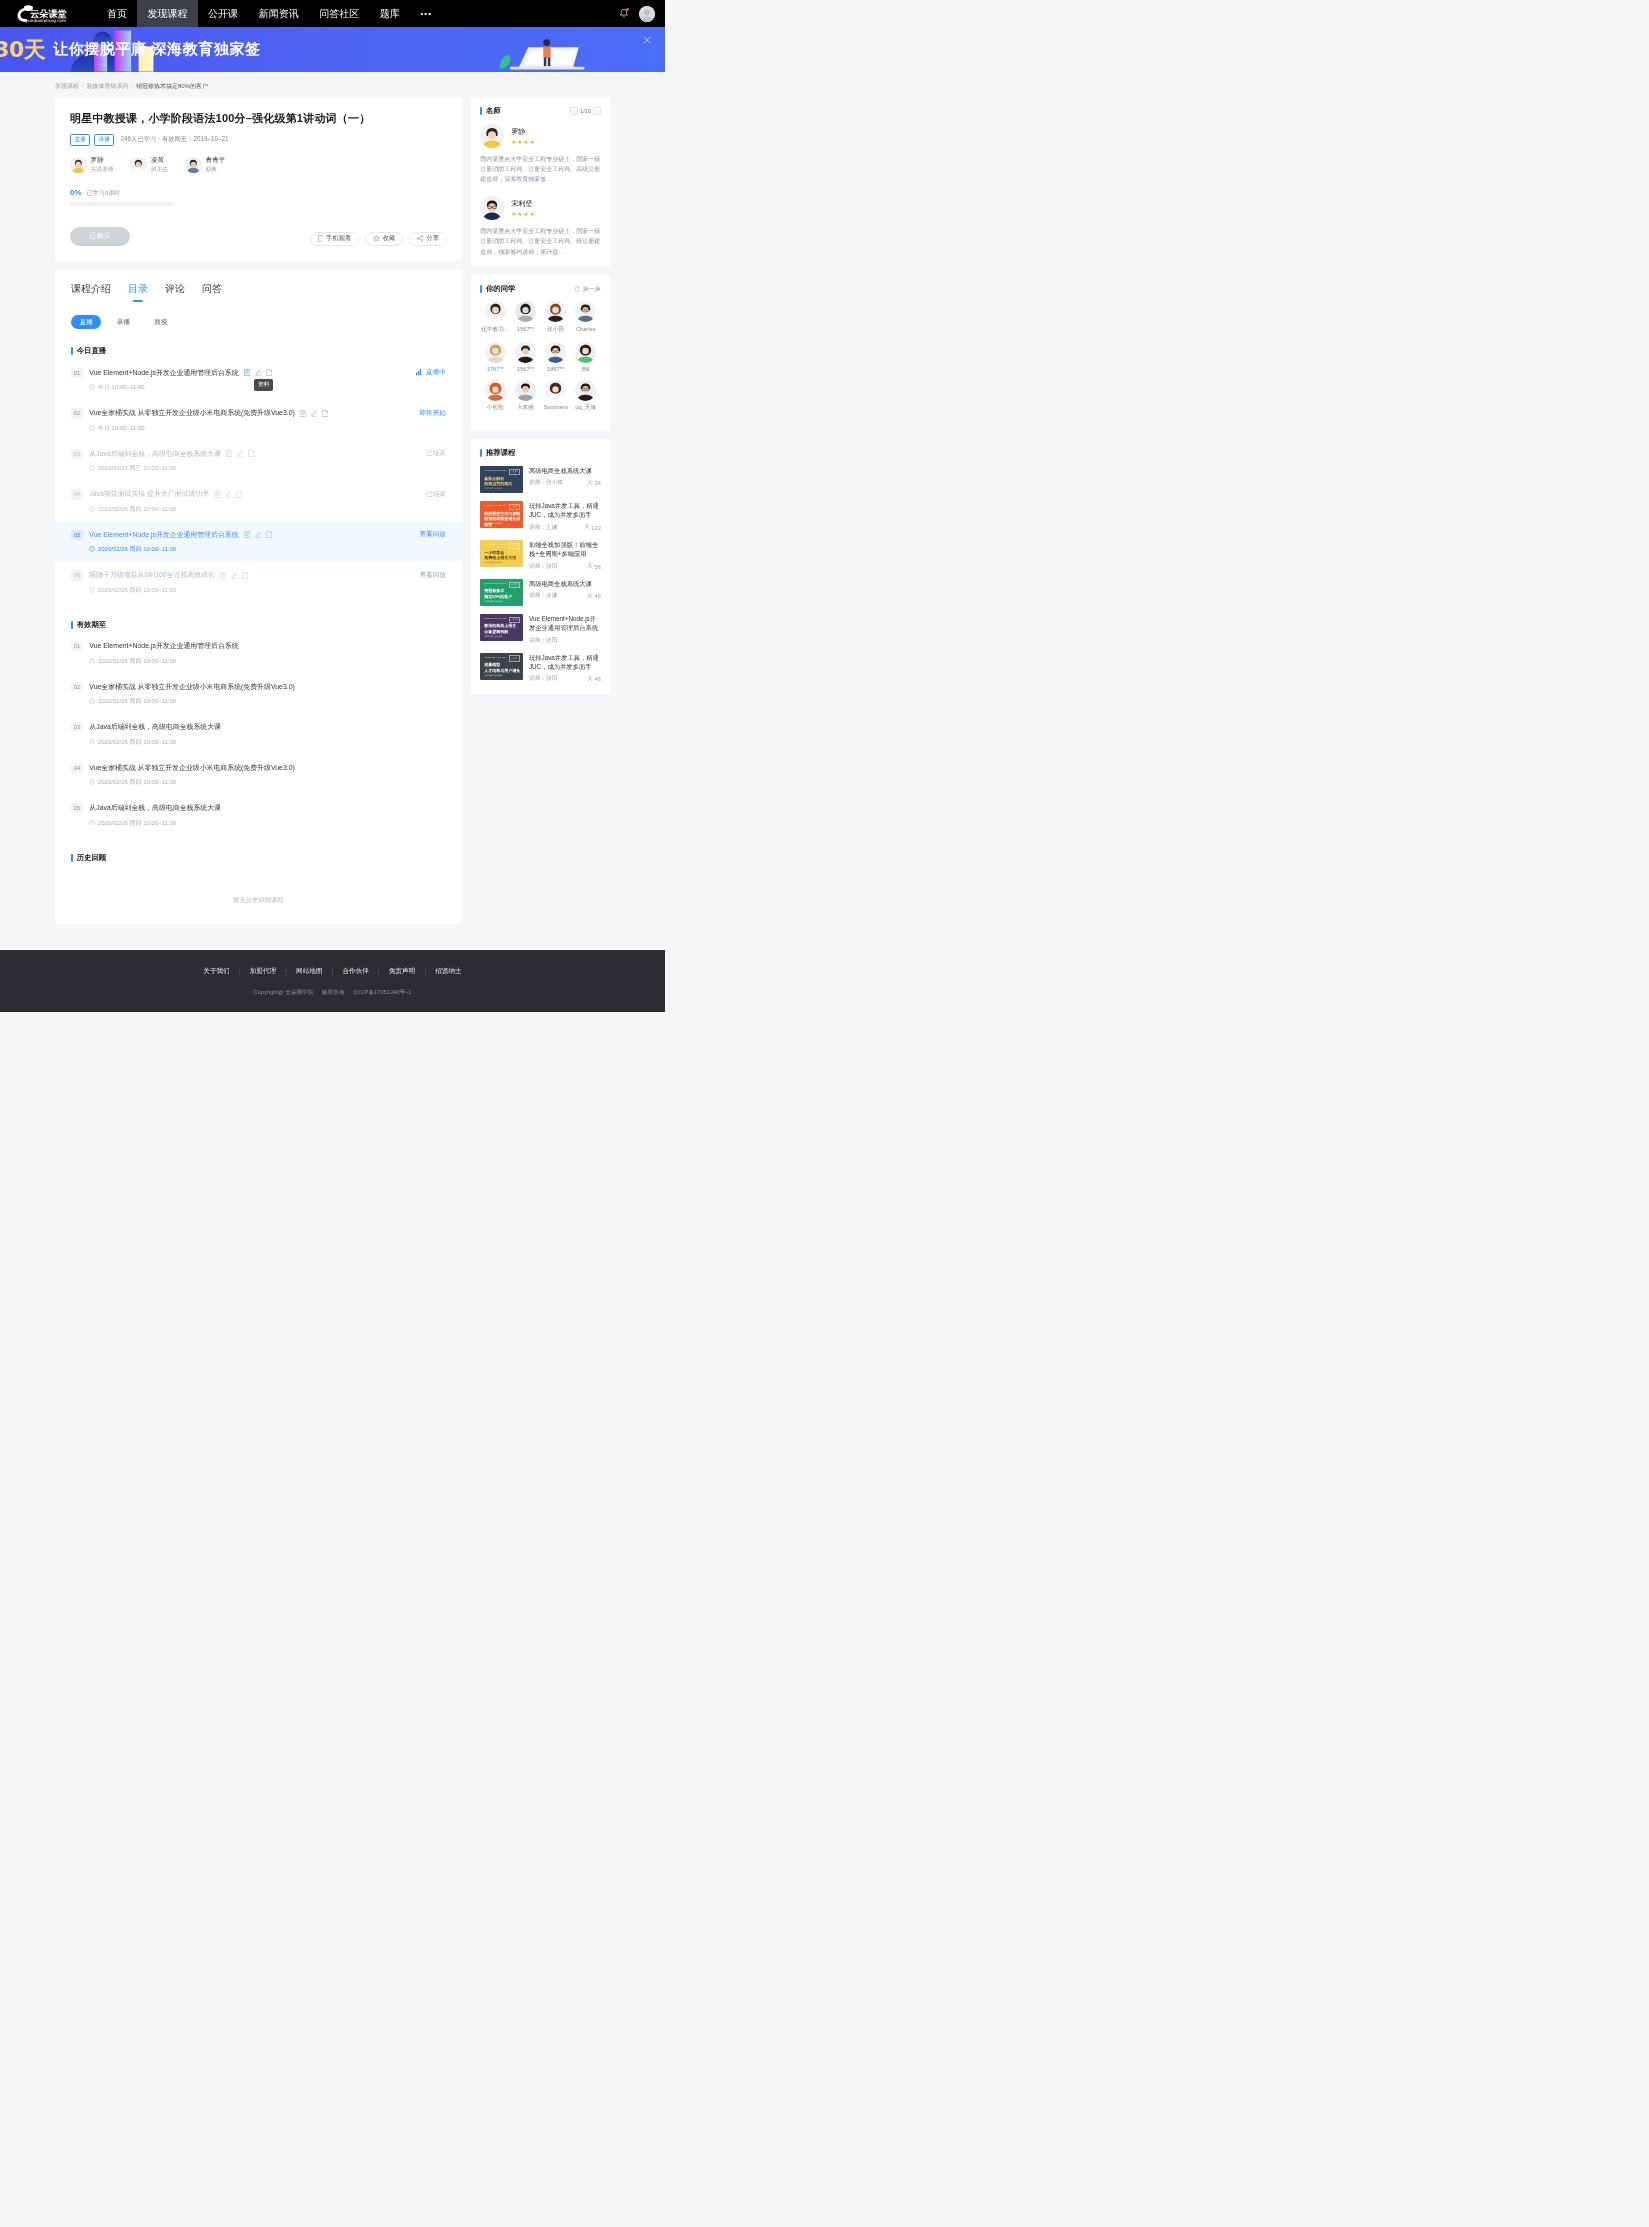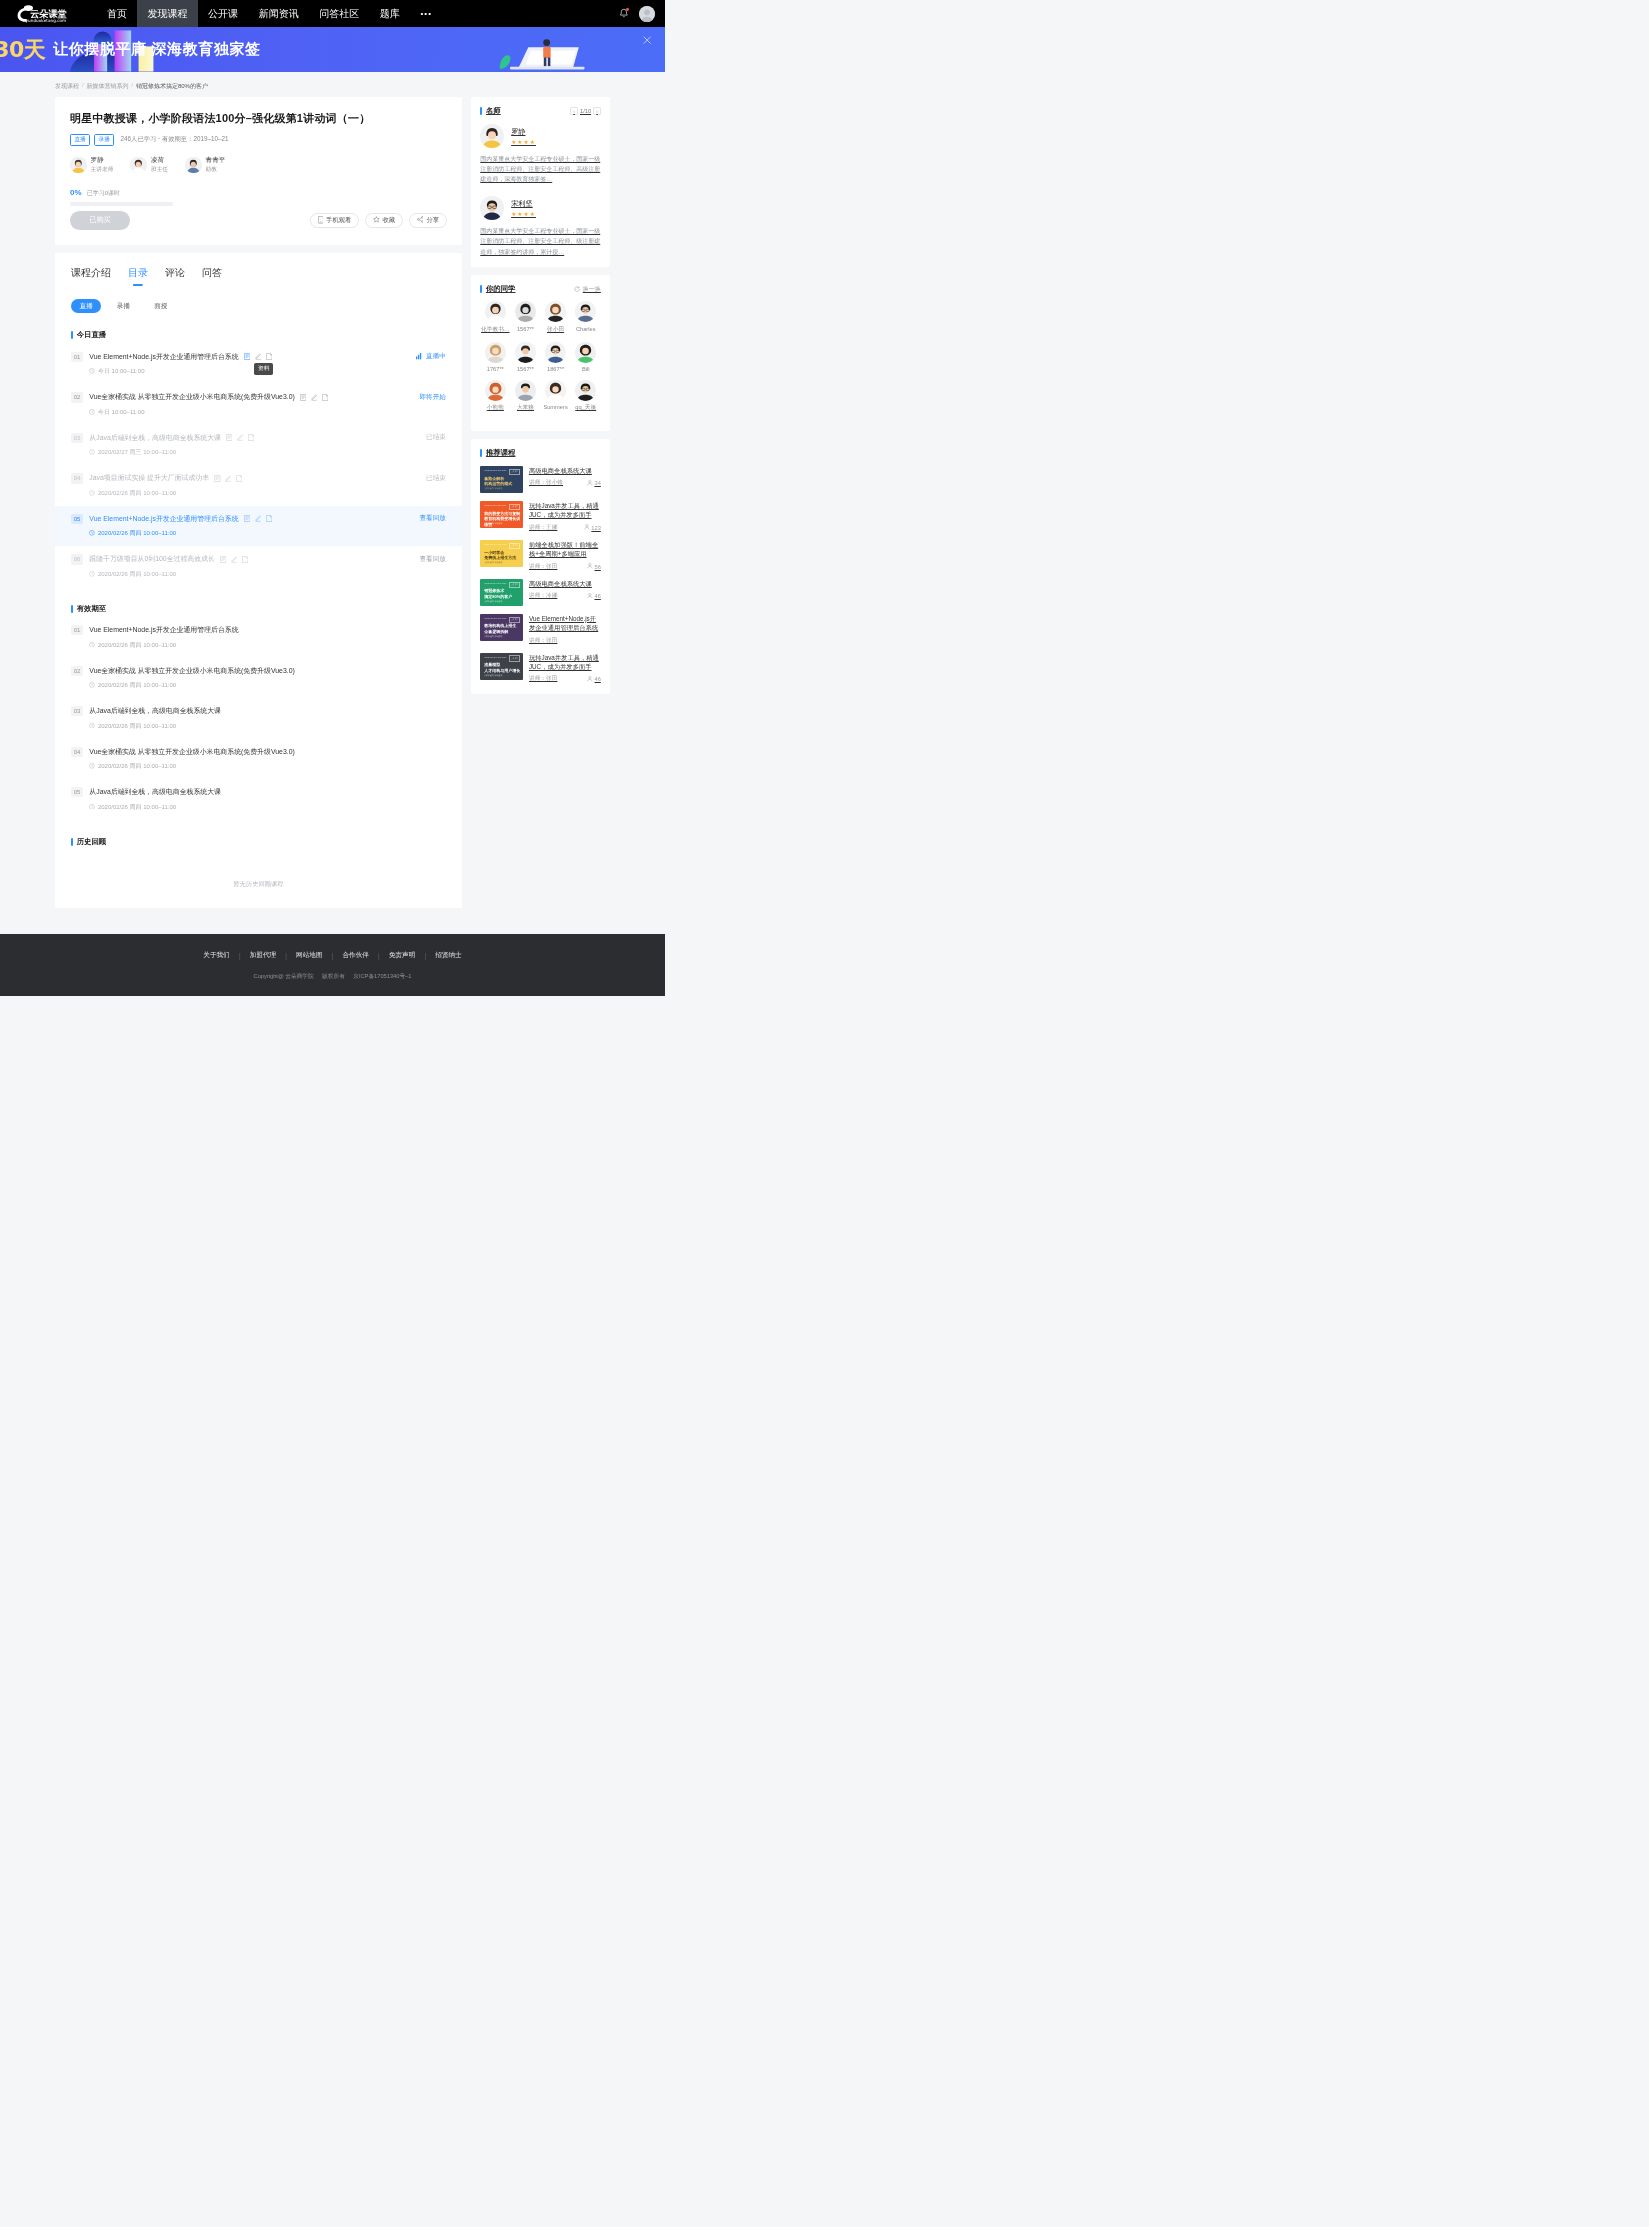--- a/index.html
+++ b/index.html
@@ -88,21 +88,21 @@
   .t-txt { display:flex; flex-direction:column; }
 
   .progress-wrap { margin-top:13.7px; }
   .progress-line { display:flex; align-items:baseline; gap:5.2px; }
   .progress-pct { color:#2e8fff; font-size:8px; font-weight:bold; }
   .progress-label { font-size:6px; color:#999; }
   .progress-bar {
     margin-top:4.6px; width:103px; height:3.4px; background:#eef0f4; border-radius:1.7px;
   }
 
-  .actions { display:flex; align-items:center; margin-top:5px; }
+  .actions { display:flex; align-items:flex-end; margin-top:21px; }
   .btn-bought {
     width:60px;height:19.5px; border-radius:9.7px; background:#cfd3d8; color:#fff;
     font-size:7.2px; display:flex;align-items:center;justify-content:center;
     cursor:pointer; border:none;
   }
   .action-right { margin-left:auto; display:flex; gap:5.7px; }
   .pill {
     height:14.3px; border:0.6px solid #e4e6eb; border-radius:7.4px; background:#fff;
     display:flex;align-items:center;gap:2.9px; padding:0 6.9px; font-size:6.3px;
     color:#555; cursor:pointer;
@@ -161,21 +161,21 @@
   .lesson.hl .les-time { color:#2e8fff; }
   .tooltip {
     position:absolute; left:199px; top:19.5px; background:#4a4a4a; color:#fff;
     font-size:5.7px; padding:1.7px 4px; border-radius:1.7px;
   }
   .empty-hist {
     text-align:center; font-size:6.3px; color:#b5b9bf; padding:30px 0 5.7px 0;
   }
 
   
-  .side-card { background:#fff;border-radius:1.7px; padding:9.2px 9.2px 10.3px 9.2px; margin-bottom:8px;text-decoration:underline;}
+  .side-card { background:#fff;border-radius:1.7px; padding:9.2px 9.2px 10.3px 9.2px; margin-bottom:8px;}
   .side-head { display:flex; align-items:center; margin-bottom:3.4px;}
   .side-title { font-size:7.4px; font-weight:bold; color:#222; }
   .pager { margin-left:auto; display:flex; align-items:center; gap:2.3px; font-size:5.7px;color:#777;}
   .pager .pg {
     width:7.4px;height:7.4px;border:0.6px solid #e2e4e8;border-radius:1.1px;
     display:flex;align-items:center;justify-content:center; font-size:4.6px;color:#aaa;cursor:pointer;
   }
   .refresh { margin-left:auto; display:flex;align-items:center;gap:2.3px;font-size:6px;color:#9aa0a6;cursor:pointer;}
 
   .tchr { margin-top:8px; }

